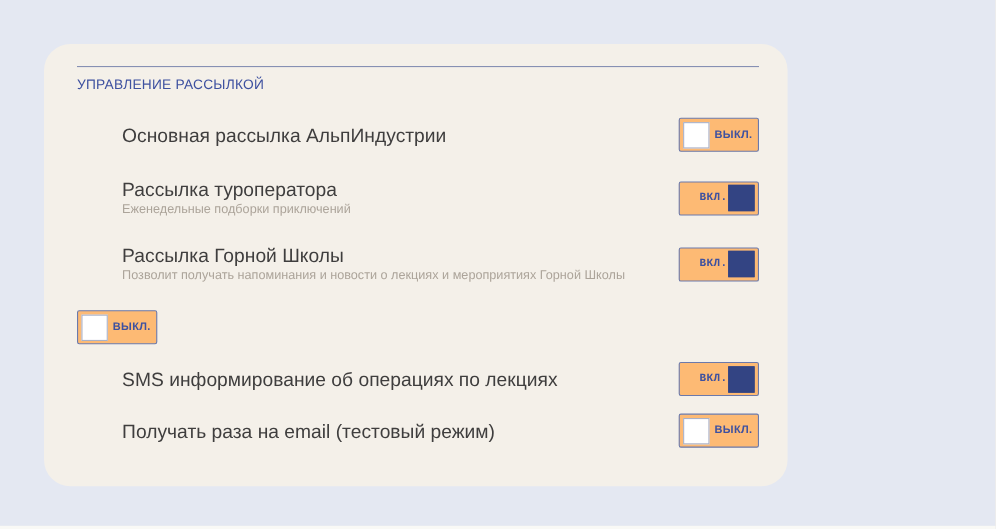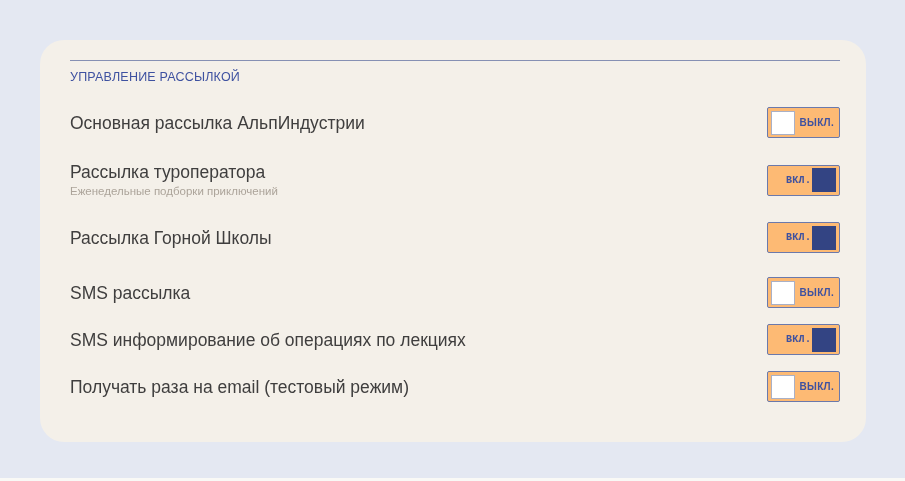--- a/index.html
+++ b/index.html
@@ -11,21 +11,21 @@
     height: 481px;
     background: #e4e8f2;
     position: relative;
     overflow: hidden;
     font-family: "Liberation Sans", sans-serif;
   }
   .card {
     position: absolute;
     left: 40px;
     top: 40px;
-    width: 826px;
+    width: 676px;
     height: 402px;
     box-sizing: border-box;
     background: #f4f0e9;
     border-radius: 24px;
     padding: 20px 26px 0 30px;
   }
   .rule {
     border-top: 1px solid #8690b3;
     height: 0;
   }
@@ -42,20 +42,21 @@
     display: flex;
     align-items: center;
     justify-content: space-between;
     margin-bottom: 16px;
   }
   .row.has-sub {
     margin-bottom: 24px;
   }
   .row-text {
     min-width: 0;
+    margin-left: 41px;
   }
   .row-title {
     font-size: 17.5px;
     line-height: 20px;
     color: #3f3e3e;
   }
   .row-subtitle {
     margin-top: 2px;
     font-size: 11.5px;
     line-height: 14px;
@@ -140,32 +141,29 @@
     </div>
     <div class="toggle on">
       <span class="knob"></span>
       <span class="toggle-label">ВКЛ.</span>
     </div>
   </div>
 
   <div class="row has-sub">
     <div class="row-text">
       <div class="row-title">Рассылка Горной Школы</div>
+      <div class="row-subtitle">Позволит получать напоминания и новости о лекциях и мероприятиях Горной Школы</div>
     </div>
     <div class="toggle on">
       <span class="knob"></span>
       <span class="toggle-label">ВКЛ.</span>
     </div>
   </div>
 
   <div class="row">
-    <div class="row-text">
-      <div class="row-title">SMS рассылка</div>
-
-    </div>
     <div class="toggle off">
       <span class="knob"></span>
       <span class="toggle-label">ВЫКЛ.</span>
     </div>
   </div>
 
   <div class="row">
     <div class="row-text">
       <div class="row-title">SMS информирование об операциях по лекциях</div>
 

